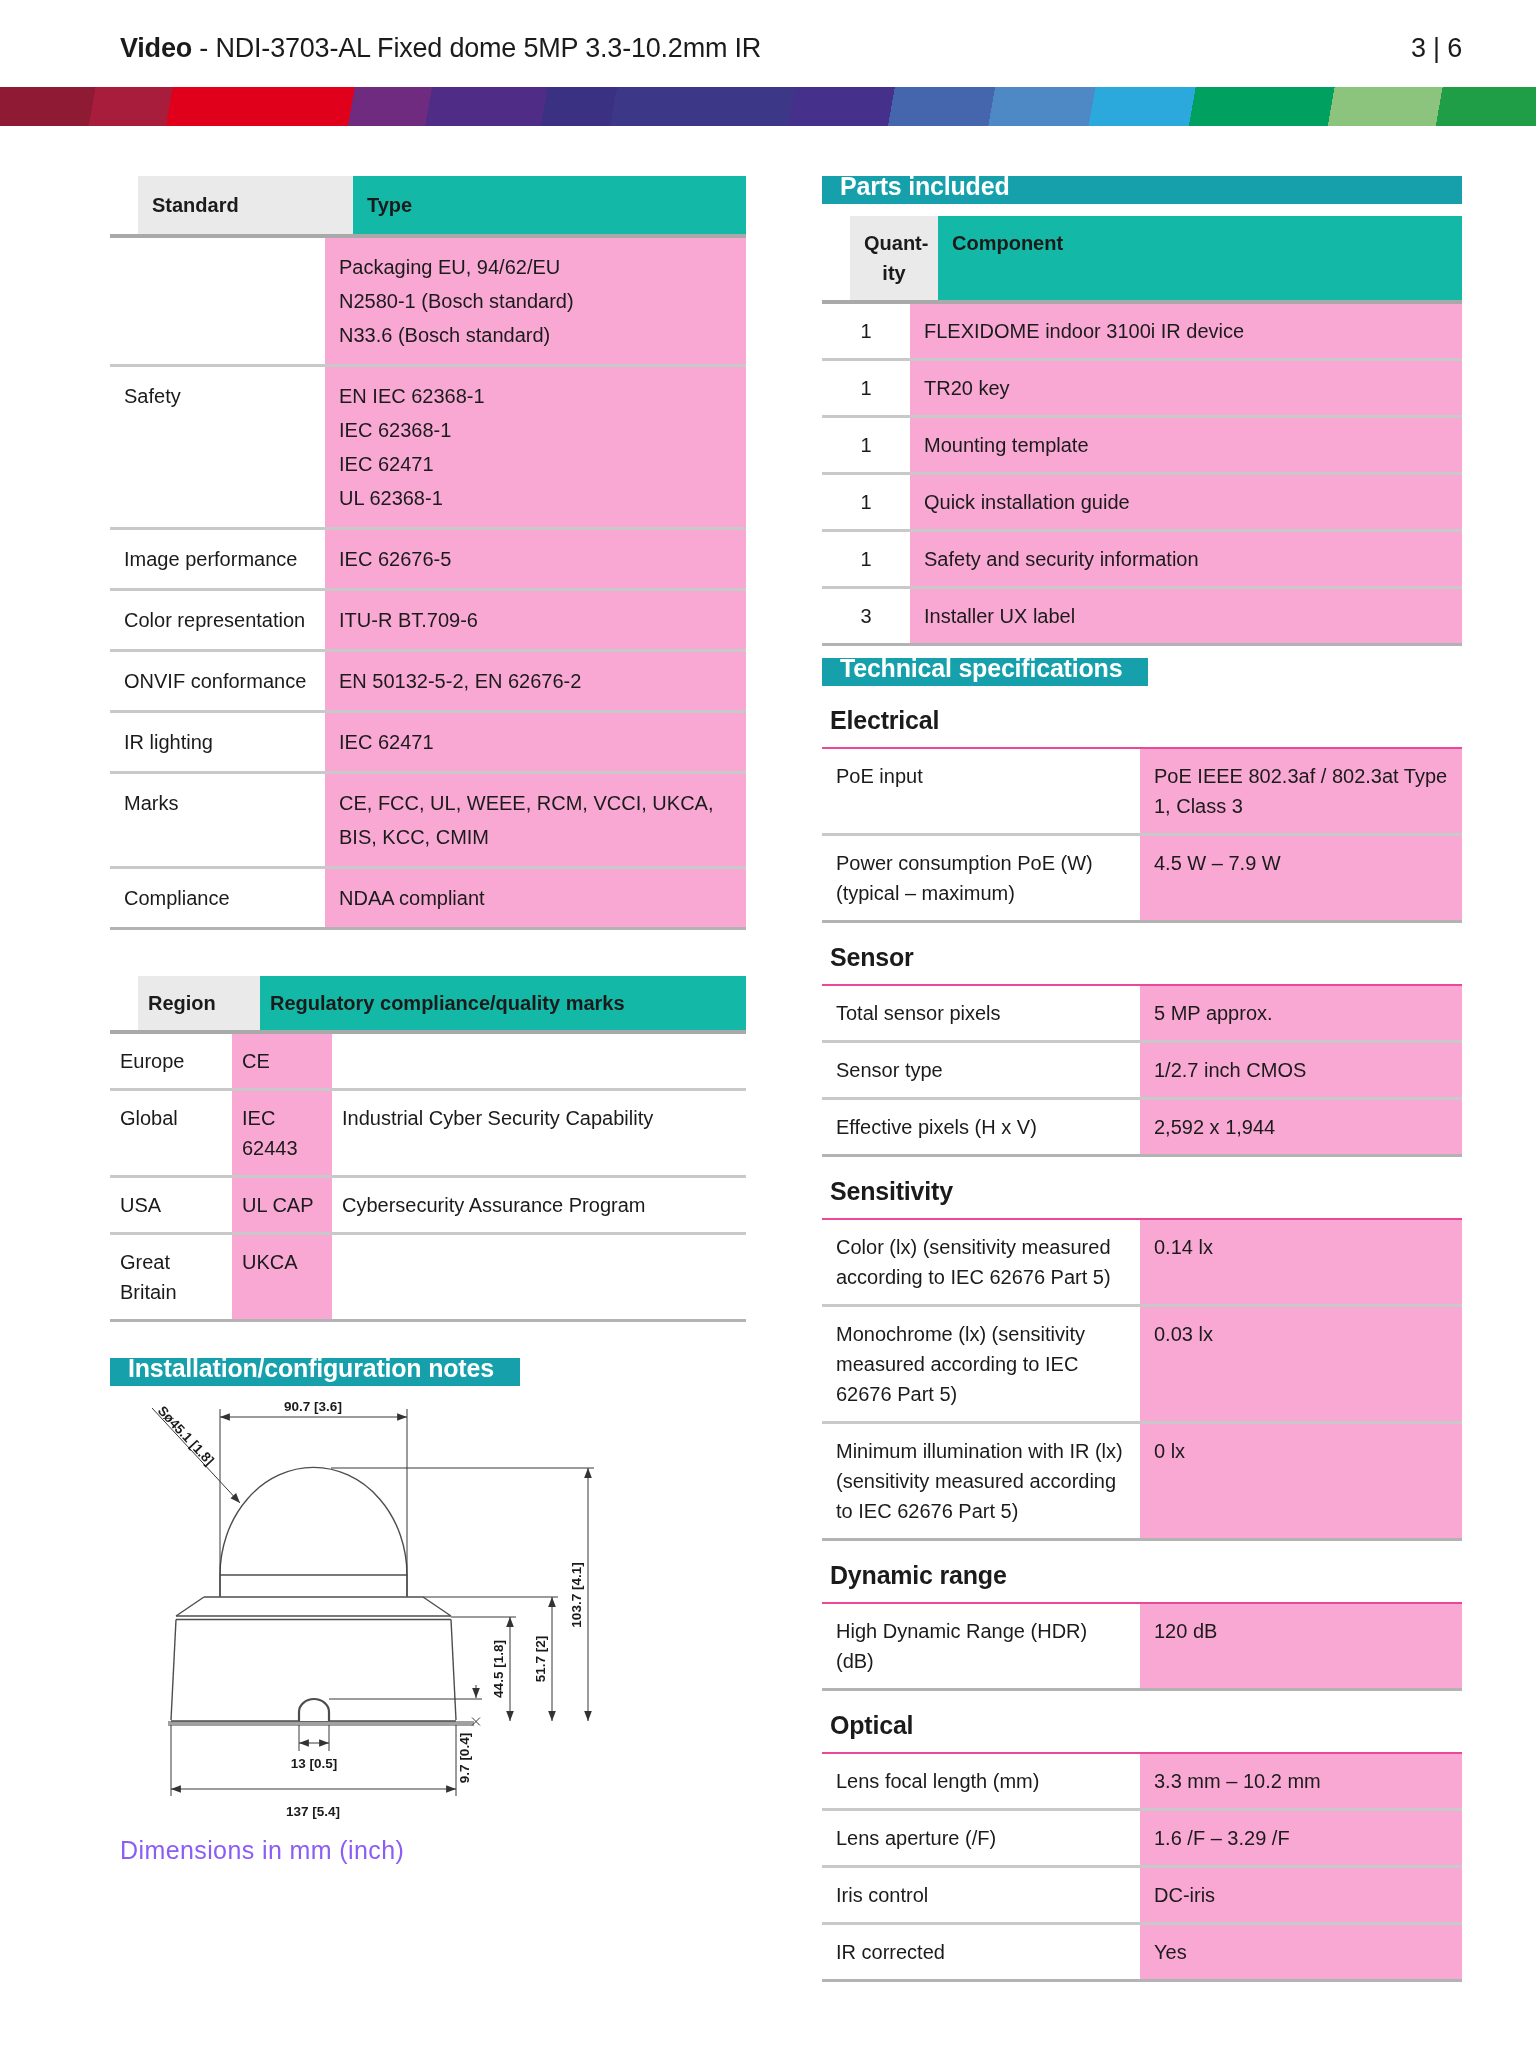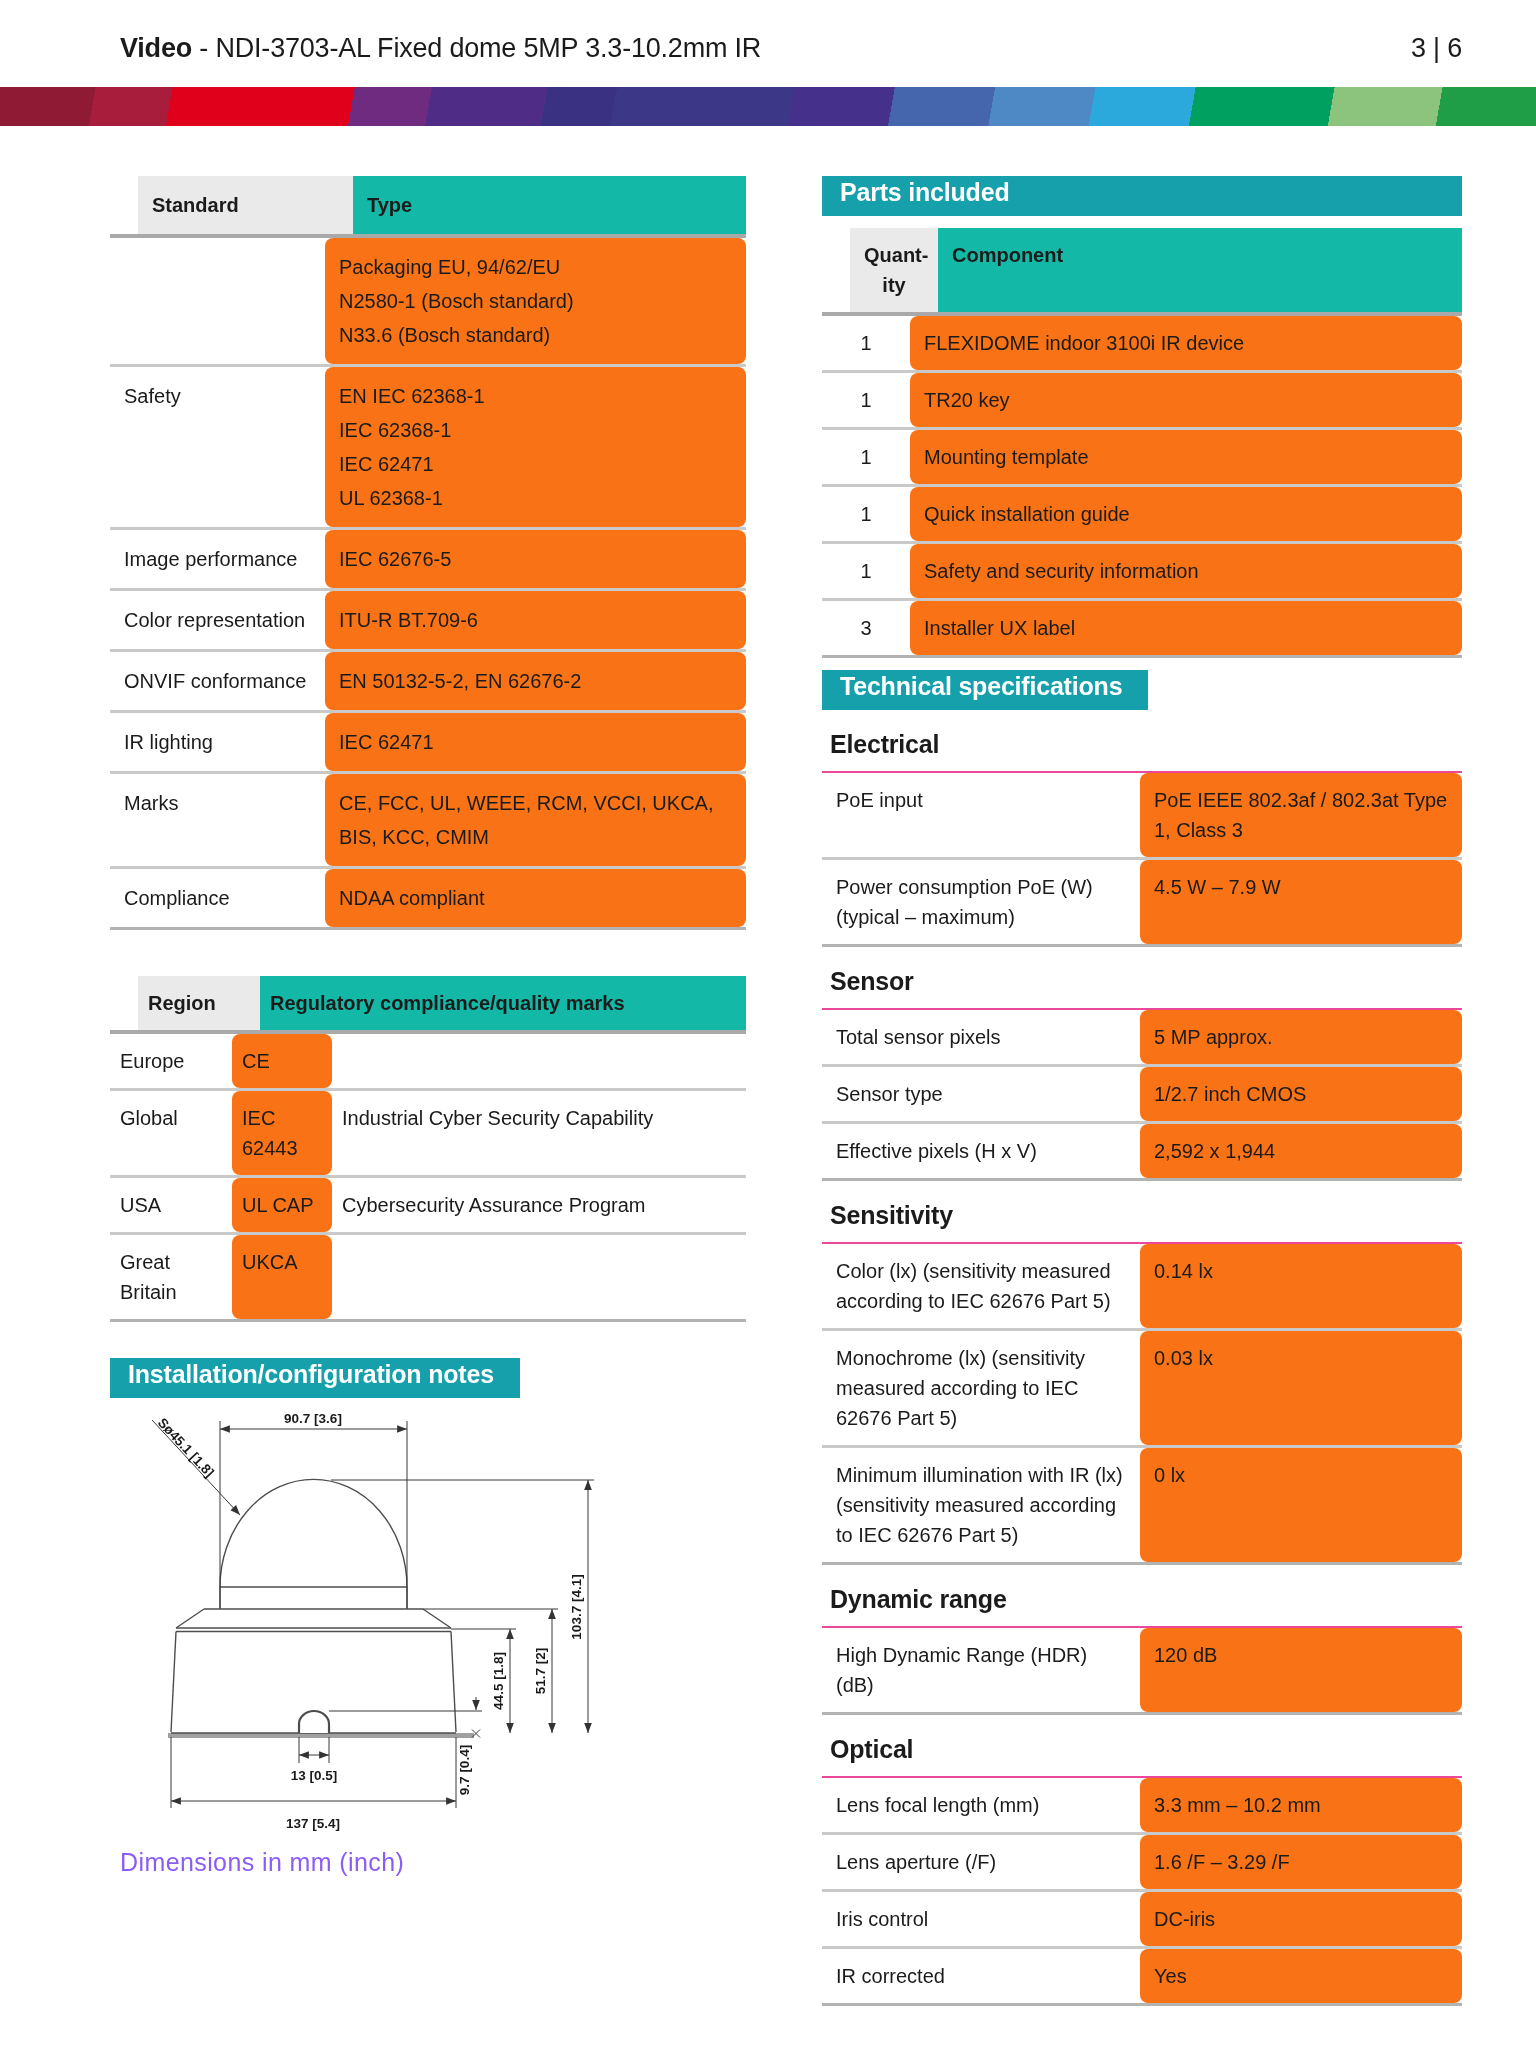--- a/index.html
+++ b/index.html
@@ -15,33 +15,33 @@
   }
   .doc-header .brand { font-weight:bold; }
   .brand-stripe { position:absolute; top:87px; left:0; width:1536px; height:39px; }
 
   
   .col-left  { position:absolute; left:110px; top:176px; width:636px; }
   .col-right { position:absolute; left:822px; top:176px; width:640px; }
 
   
   .band {
-    height:40px; display:flex; align-items:center;
+    height:28px; display:flex; align-items:center;
     background:#16A0AC; color:#fff; font-weight:bold; font-size:25px;
     padding:0 26px 8px 18px; box-sizing:border-box; letter-spacing:-0.2px;
   }
   .band.fit { width:max-content; }
 
   
   .tbl { width:100%; }
   .r { display:grid; border-bottom:3px solid #c9c9c9; }
   .r.head { border-bottom:4px solid #a9a9a9; font-weight:bold;padding-left:28px; }
   .r:last-child { border-bottom:3px solid #b3b3b3; }
   .c { padding:12px 14px; line-height:30px; font-size:20px; }
-  .c.gray { background:#f97316;border-radius:8px; }
+  .c.gray { background:#f9a8d4; }
   .c.hgray1 { background:#eaeaea; }
   .c.hgray2 { background:#14b8a6; }
   .c.center { text-align:center; }
 
   .t-std .r  { grid-template-columns:215px 1fr; }
   .t-std .c  { line-height:34px; }
   .t-reg .r  { grid-template-columns:122px 100px 1fr; }
   .t-reg .r.head { grid-template-columns:122px 1fr; }
   .t-reg .c  { padding-left:10px; }
   .t-parts .r { grid-template-columns:88px 1fr; }

